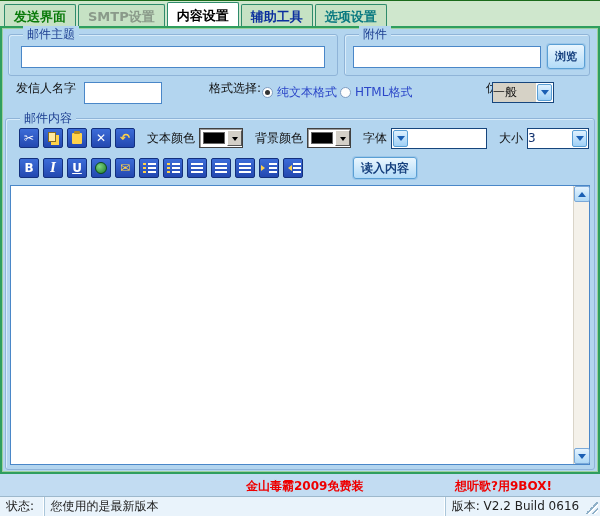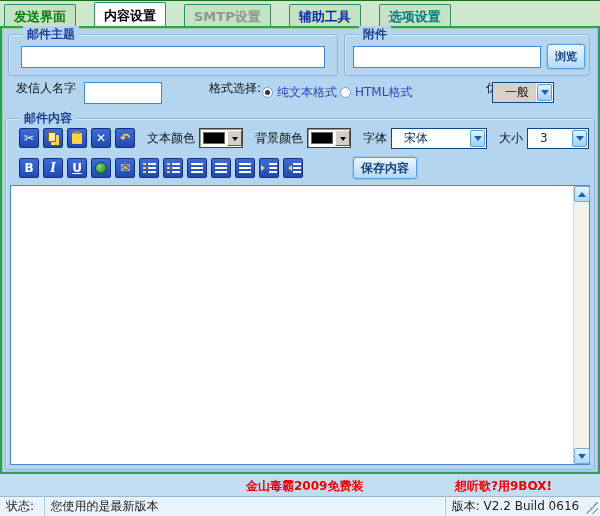--- a/index.html
+++ b/index.html
@@ -3,38 +3,38 @@
 <meta charset="utf-8">
 <style>
   * { margin:0; padding:0; box-sizing:border-box; }
   html,body { width:600px; height:516px; }
   body { font-family:"DejaVu Sans","Liberation Sans",sans-serif; font-size:12px; }
   .window { position:relative; width:600px; height:516px; background:#b3d5ef; overflow:hidden; }
 
   
   .tabbar { position:absolute; left:0; top:0; width:600px; height:26px;
     background:#cfe7cd; border-top:1px solid #1a6b1a;
-    display:flex; align-items:flex-end; padding-left:4px; gap:18px; }
+    display:flex; align-items:flex-end; padding-left:4px; gap:2px; }
   .tab { height:22px; padding:2px 9px 0; border:1px solid #2e8b6b; border-bottom:none;
     background:#c6e2c4; font-weight:bold; font-size:13px; cursor:default;
     border-radius:2px 2px 0 0; display:flex; align-items:center; }
   .tab.active { background:#ffffff; color:#000; height:24px; }
   .tab-send   { color:#0a7a0a; }
   .tab-smtp   { color:#8a9a8a; }
   .tab-tools  { color:#0b2f9e; }
   .tab-options{ color:#0a7a80; }
 
   
   .tabpage { position:absolute; left:0; top:26px; width:600px; height:448px;
     background:#b3d5ef; border:2px solid #2f9e5f; box-shadow:inset 0 0 0 1px #9ccf9c; }
 
   .groupbox { position:absolute; border:1px solid #8fb4d8; border-radius:3px;
     box-shadow:1px 1px 0 #d8ecfa inset; }
   .groupbox > .gb-label { position:absolute; top:-9px; left:14px; background:#b3d5ef;
-    padding:0 4px; color:#1d3f91; font-weight:bold; }
+    padding:0 4px; color:#1d3f91; font-weight:normal; }
 
   .g-subject { left:6px; top:6px; width:330px; height:42px; }
   .g-attach  { left:342px; top:6px; width:246px; height:42px; }
 
   .txt { background:#fff; border:1px solid #4a87c8; height:22px; font-size:12px; padding:0 3px;
     font-family:"DejaVu Sans","Liberation Sans",sans-serif; }
   .subject-input { position:absolute; left:12px; top:11px; width:304px; }
   .attach-input  { position:absolute; left:8px;  top:11px; width:188px; }
 
   .xp-btn { border:1px solid #5a9fd4; border-radius:3px; color:#16407e; font-weight:bold;
@@ -49,21 +49,21 @@
   .name-input { position:absolute; left:82px; top:2px; width:78px; }
   .format-label { left:207px; }
   .radio-opt { position:absolute; top:4px; display:flex; align-items:center; gap:4px; color:#2b46c8; }
   .radio1 { left:260px; } .radio2 { left:338px; }
   .radio-circle { width:11px; height:11px; border-radius:50%; background:#fdfdfd;
     border:1px solid #7d9cc2; position:relative; }
   .radio-circle.checked::after { content:""; position:absolute; left:2px; top:2px;
     width:5px; height:5px; border-radius:50%; background:#333; }
   .priority-label { left:445px;margin-left:39px; }
   .combo { display:flex; align-items:center; border:1px solid #16457c; background:#fff; height:21px; }
-  .combo .combo-text { flex:1; padding:0 12px; color:#10306e; overflow:hidden; white-space:nowrap; }
+  .combo .combo-text { flex:1; padding:0 0; color:#10306e; overflow:hidden; white-space:nowrap; }
   .combo .combo-arrow { width:15px; height:17px; margin:1px; border:1px solid #5a9fd4; border-radius:2px;
     background:linear-gradient(#dff1fe,#9fd0f6); display:flex; align-items:center; justify-content:center; }
   .combo .combo-arrow::after { content:""; border:4px solid transparent; border-top:5px solid #1a5fb4; margin-top:4px; }
   .priority-combo { position:absolute; left:490px; top:2px; width:62px; }
   .priority-combo .combo-text { background:#d6d2c6; color:#111; height:100%; display:flex; align-items:center; }
 
   
   .g-content { left:3px; top:90px; right:3px; bottom:2px; }
 
   .toolbar1 { position:absolute; left:13px; top:8px; height:22px; display:flex; align-items:center; gap:4px; }
@@ -136,22 +136,22 @@
       linear-gradient(135deg, transparent 50%, #8fb0c8 50%, #8fb0c8 58%, #fff 58%, #fff 66%,
       transparent 66%, transparent 74%, #8fb0c8 74%, #8fb0c8 82%, #fff 82%, #fff 90%, transparent 90%); }
 </style>
 </head>
 <body>
 
 <div class="window">
 
   <div class="tabbar">
     <div class="tab tab-send">发送界面</div>
+    <div class="tab tab-smtp">SMTP设置</div>
     <div class="tab active">内容设置</div>
-    <div class="tab tab-smtp">SMTP设置</div>
     <div class="tab tab-tools">辅助工具</div>
     <div class="tab tab-options">选项设置</div>
   </div>
 
   <div class="tabpage">
 
     <div class="groupbox g-subject">
       <span class="gb-label">邮件主题</span>
       <input class="txt subject-input" value="" style="">
     </div>
@@ -202,21 +202,20 @@
         </span>
 
         <span class="tb-label">背景颜色</span>
         <span class="color-combo">
           <span class="color-swatch"></span>
           <span class="classic-arrow"></span>
         </span>
 
         <span class="tb-label">字体</span>
         <span class="combo font-combo">
-          <span class="combo-text">宋体</span>
           <span class="combo-arrow"></span>
         </span>
 
         <span class="tb-label">大小</span>
         <span class="combo size-combo">
           <span class="combo-text">3</span>
           <span class="combo-arrow"></span>
         </span>
       </div>
 
@@ -249,21 +248,21 @@
               <span class="bars" style="width:8px"></span>
             </span>
           </span>
         <span class="icon-btn">
             <span class="indent-wrap">
               <span class="tri-l"></span>
               <span class="bars" style="width:8px"></span>
             </span>
           </span>
 
-        <button class="xp-btn save-btn">保存内容</button>
+        <button class="xp-btn save-btn">读入内容</button>
       </div>
 
       <div class="editor-wrap">
         <textarea class="editor" style=""></textarea>
         <div class="vscroll">
           <span class="scroll-btn up"></span>
           <span class="scroll-btn down"></span>
         </div>
       </div>
     </div>

